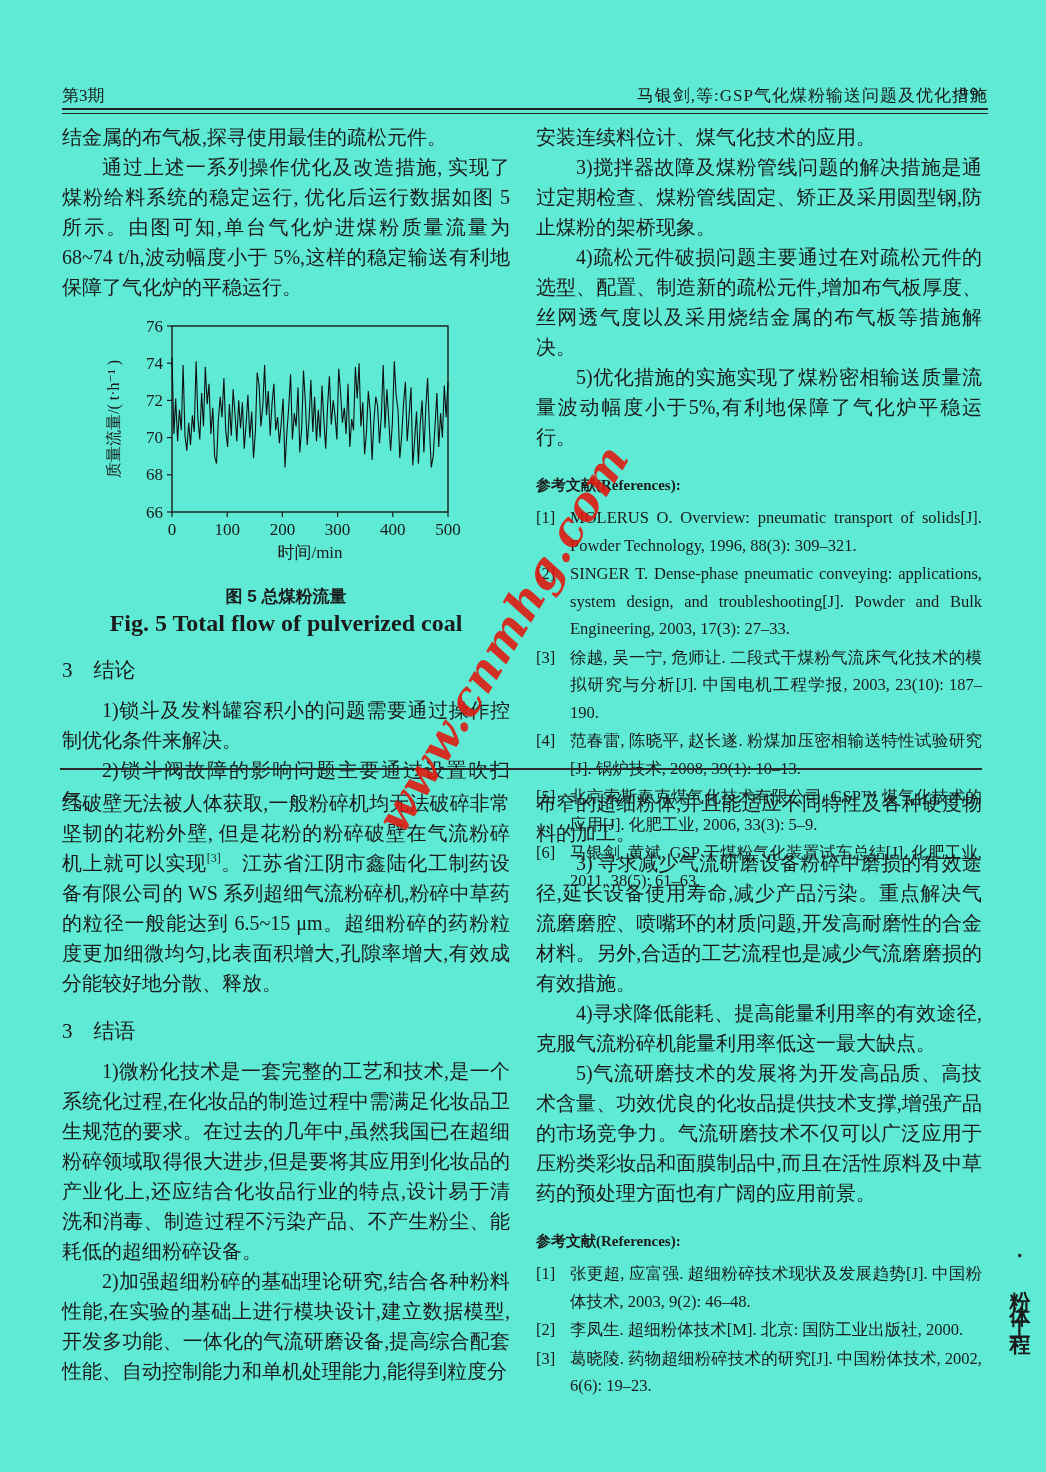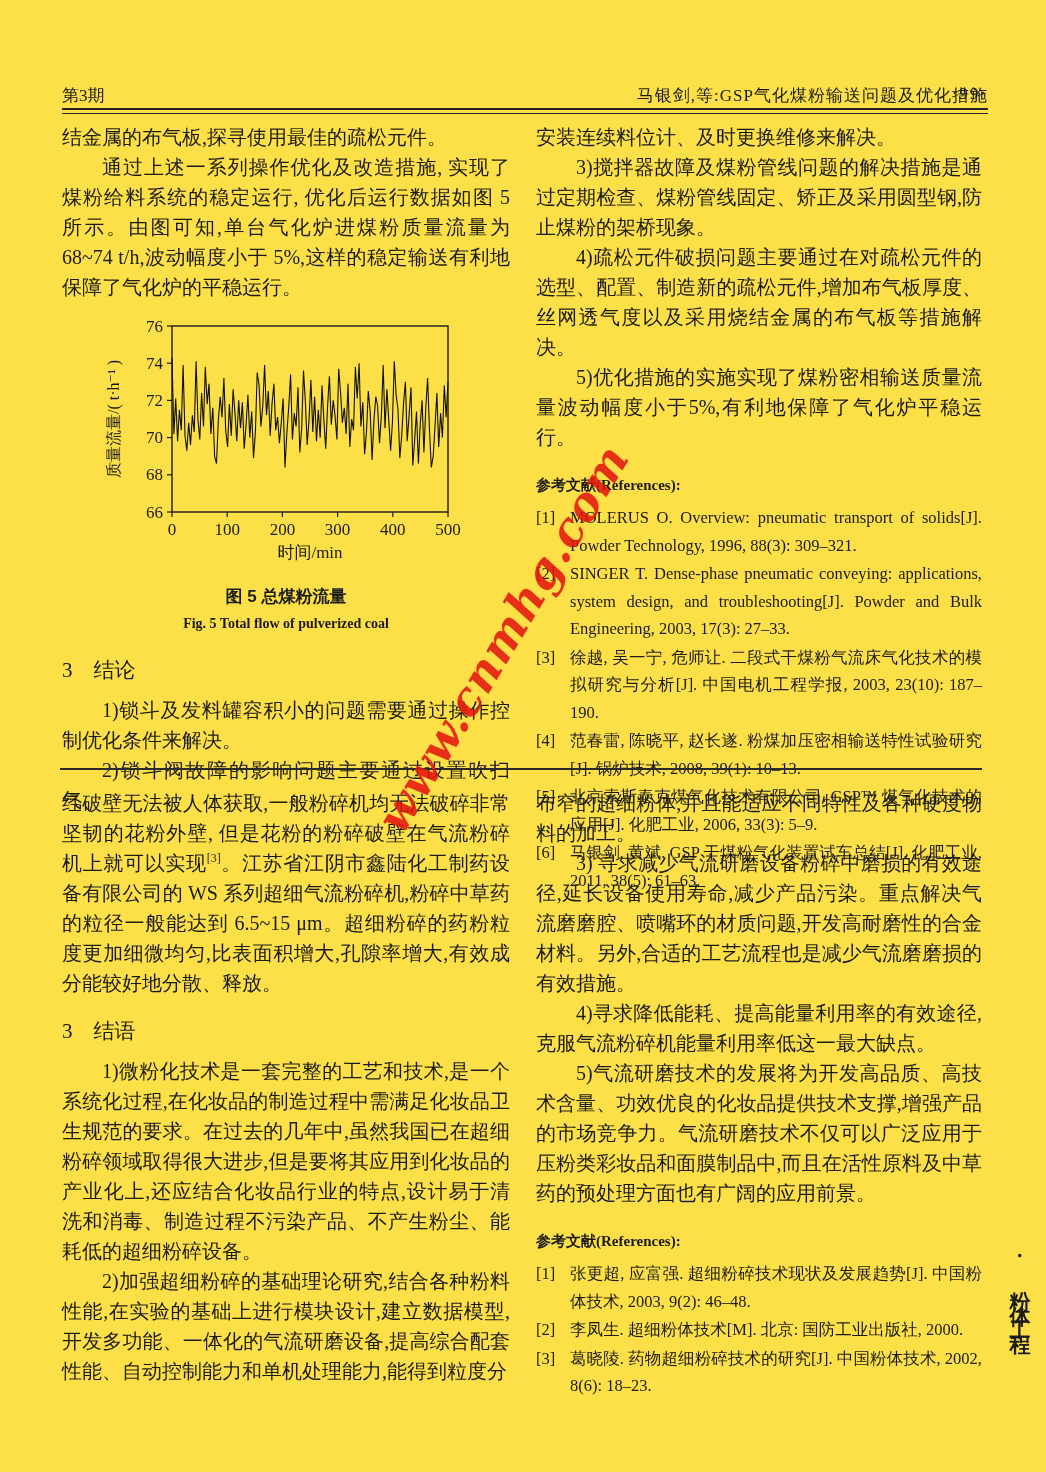--- a/index.html
+++ b/index.html
@@ -1,20 +1,20 @@
 <!DOCTYPE html>
 <html><head>
 <meta charset="utf-8">
 <style>
   html,body{margin:0;padding:0;background:#777;}
   .page{
     position:relative;
     width:1046px;height:1472px;
     margin:0 auto;
-    background:#fde047;
+    background:#5eead4;
     font-family:"Liberation Serif","DejaVu Serif",serif;
     color:#1b1b1b;
     overflow:hidden;
   }
   
   .header{position:absolute;left:62px;right:58px;top:84px;height:24px;font-size:17px;}
   .header .issue{position:absolute;left:0;top:0;}
   .header .running-title{position:absolute;left:0;right:0;top:0;text-align:right;letter-spacing:1px;}
   .header .pageno{position:absolute;right:0;top:0;letter-spacing:2px;}
   .header-rule{position:absolute;left:62px;right:58px;top:108px;height:3px;
@@ -25,21 +25,21 @@
   .col-r1{left:536px;top:122px;width:446px;}
   .col-l2{left:62px;top:788px;width:448px;}
   .col-r2{left:536px;top:788px;width:446px;}
   .para{margin:0;}
   .indent{text-indent:2em;}
   sup{font-size:12px;line-height:0;}
   
   .figure{margin-top:12px;text-align:center;}
   .fig-caption-zh{font-weight:bold;font-size:17px;line-height:26px;margin-top:12px;
     font-family:"Liberation Sans","DejaVu Sans",sans-serif;text-align:center;text-indent:0;}
-  .fig-caption-en{font-weight:bold;font-size:14px;line-height:27px;text-align:center;text-indent:0;}
+  .fig-caption-en{font-weight:bold;font-size:24px;line-height:27px;text-align:center;text-indent:0;}
   
   .sec-heading{font-size:21px;line-height:34px;margin-top:16px;margin-bottom:8px;text-align:left;}
   .refs-heading{font-weight:bold;font-size:15px;line-height:30px;margin-top:18px;margin-bottom:4px;text-align:left;}
   
   .refs{font-size:16.5px;line-height:27.5px;}
   .ref{display:flex;margin:0 0 1px 0;}
   .ref-label{flex:0 0 34px;}
   .ref-text{flex:1;text-align:justify;}
   
   .watermark{
@@ -114,21 +114,21 @@
       <div class="fig-caption-zh">图 5  总煤粉流量</div>
       <div class="fig-caption-en">Fig. 5  Total flow of pulverized coal</div>
     </div>
 
     <div class="sec-heading">3　结论</div>
     <p class="para indent">1)锁斗及发料罐容积小的问题需要通过操作控制优化条件来解决。</p>
     <p class="para indent">2)锁斗阀故障的影响问题主要通过设置吹扫气、</p>
   </div>
 
   <div class="col col-r1">
-    <p class="para">安装连续料位计、及时更换维修来解决。</p>
+    <p class="para">安装连续料位计、煤气化技术的应用。</p>
     <p class="para indent">3)搅拌器故障及煤粉管线问题的解决措施是通过定期检查、煤粉管线固定、矫正及采用圆型钢,防止煤粉的架桥现象。</p>
     <p class="para indent">4)疏松元件破损问题主要通过在对疏松元件的选型、配置、制造新的疏松元件,增加布气板厚度、丝网透气度以及采用烧结金属的布气板等措施解决。</p>
     <p class="para indent">5)优化措施的实施实现了煤粉密相输送质量流量波动幅度小于5%,有利地保障了气化炉平稳运行。</p>
     <div class="refs-heading">参考文献(References):</div>
     <div class="refs">
         <div class="ref">
           <span class="ref-label">[1]</span>
           <span class="ref-text">MOLERUS O.  Overview: pneumatic transport of solids[J].  Powder Technology, 1996, 88(3): 309–321.</span>
         </div>
         <div class="ref">
@@ -173,21 +173,21 @@
         <div class="ref">
           <span class="ref-label">[1]</span>
           <span class="ref-text">张更超, 应富强. 超细粉碎技术现状及发展趋势[J]. 中国粉体技术, 2003, 9(2): 46–48.</span>
         </div>
         <div class="ref">
           <span class="ref-label">[2]</span>
           <span class="ref-text">李凤生. 超细粉体技术[M]. 北京: 国防工业出版社, 2000.</span>
         </div>
         <div class="ref">
           <span class="ref-label">[3]</span>
-          <span class="ref-text">葛晓陵. 药物超细粉碎技术的研究[J]. 中国粉体技术, 2002, 8(6): 18–23.</span>
+          <span class="ref-text">葛晓陵. 药物超细粉碎技术的研究[J]. 中国粉体技术, 2002, 6(6): 19–23.</span>
         </div>
       </div>
   </div>
 
   <div class="watermark">www.cnmhg.com</div>
 
   <div class="side-label">·粉体工程·</div>
 
 </div>
 

